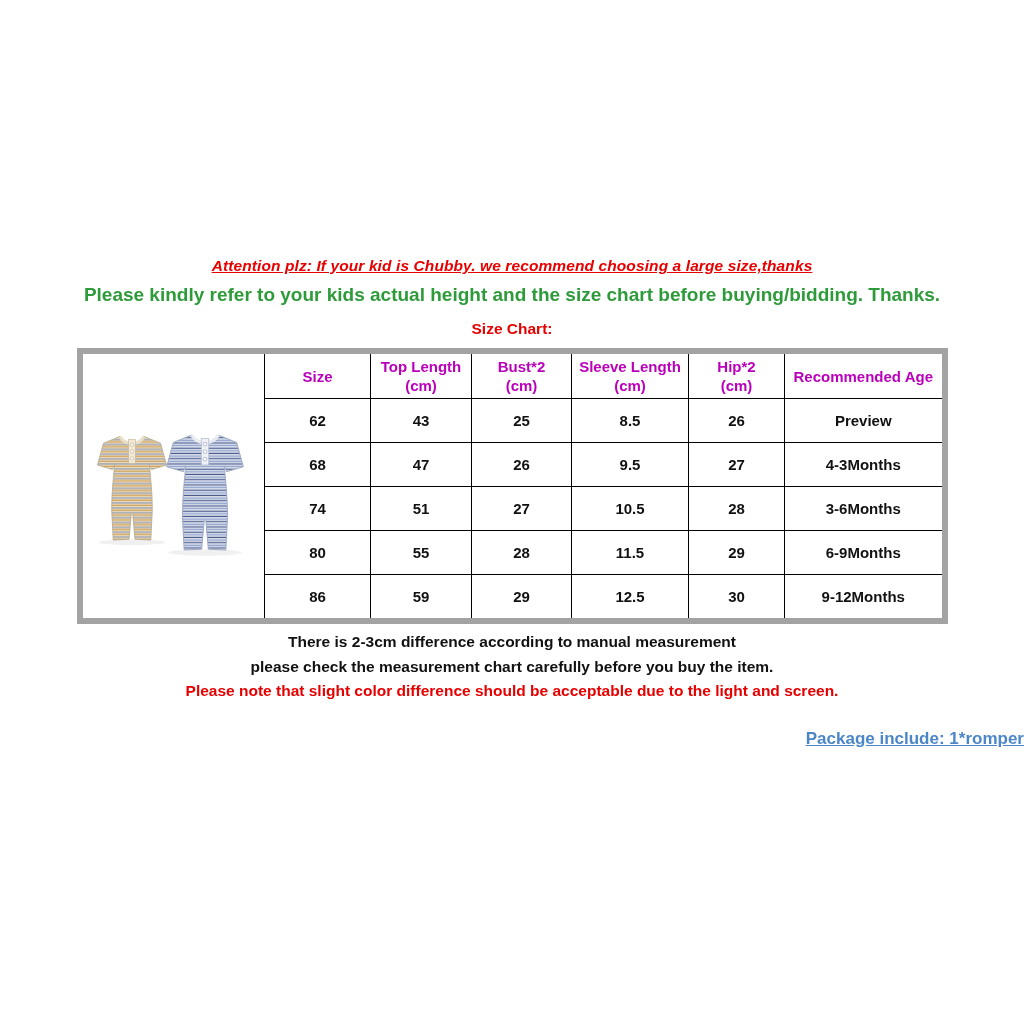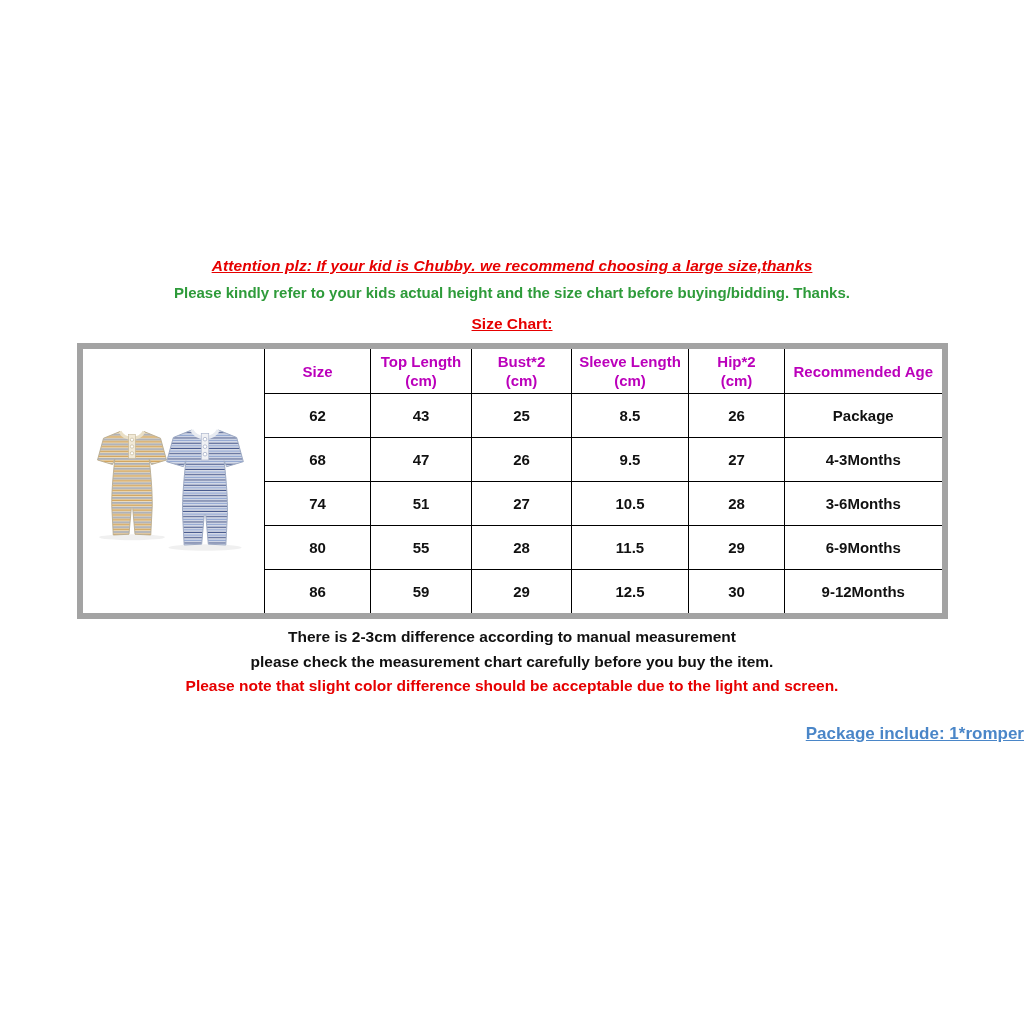--- a/index.html
+++ b/index.html
@@ -27,27 +27,26 @@
   .attention{
     color:var(--red);
     font-style:italic;
     font-size:15.5px;
     text-decoration:underline;
     margin:0 0 9px 0;
     letter-spacing:.1px;
   }
   .kindly{
     color:var(--green);
-    font-size:15px;
+    font-size:19px;
     margin:0 0 14px 0;
   }
   .size-chart-title{
     color:var(--red);
     font-size:15.5px;
-    text-decoration:underline;
     margin:0 0 10px 0;
   }
   table.size-chart{
     border-collapse:collapse;
     table-layout:fixed;
     margin:0 auto;
     border:6px solid #a3a3a3;
   }
   table.size-chart td, table.size-chart th{
     border:1.5px solid #000;
@@ -173,21 +172,21 @@
             <span>Recommended Age</span>
             <span></span>
           </th>
         </tr>
         <tr>
           <td class="data-cell">62</td>
           <td class="data-cell">43</td>
           <td class="data-cell">25</td>
           <td class="data-cell">8.5</td>
           <td class="data-cell">26</td>
-          <td class="data-cell">Package</td>
+          <td class="data-cell">Preview</td>
         </tr>
         <tr>
           <td class="data-cell">68</td>
           <td class="data-cell">47</td>
           <td class="data-cell">26</td>
           <td class="data-cell">9.5</td>
           <td class="data-cell">27</td>
           <td class="data-cell">4-3Months</td>
         </tr>
         <tr>

